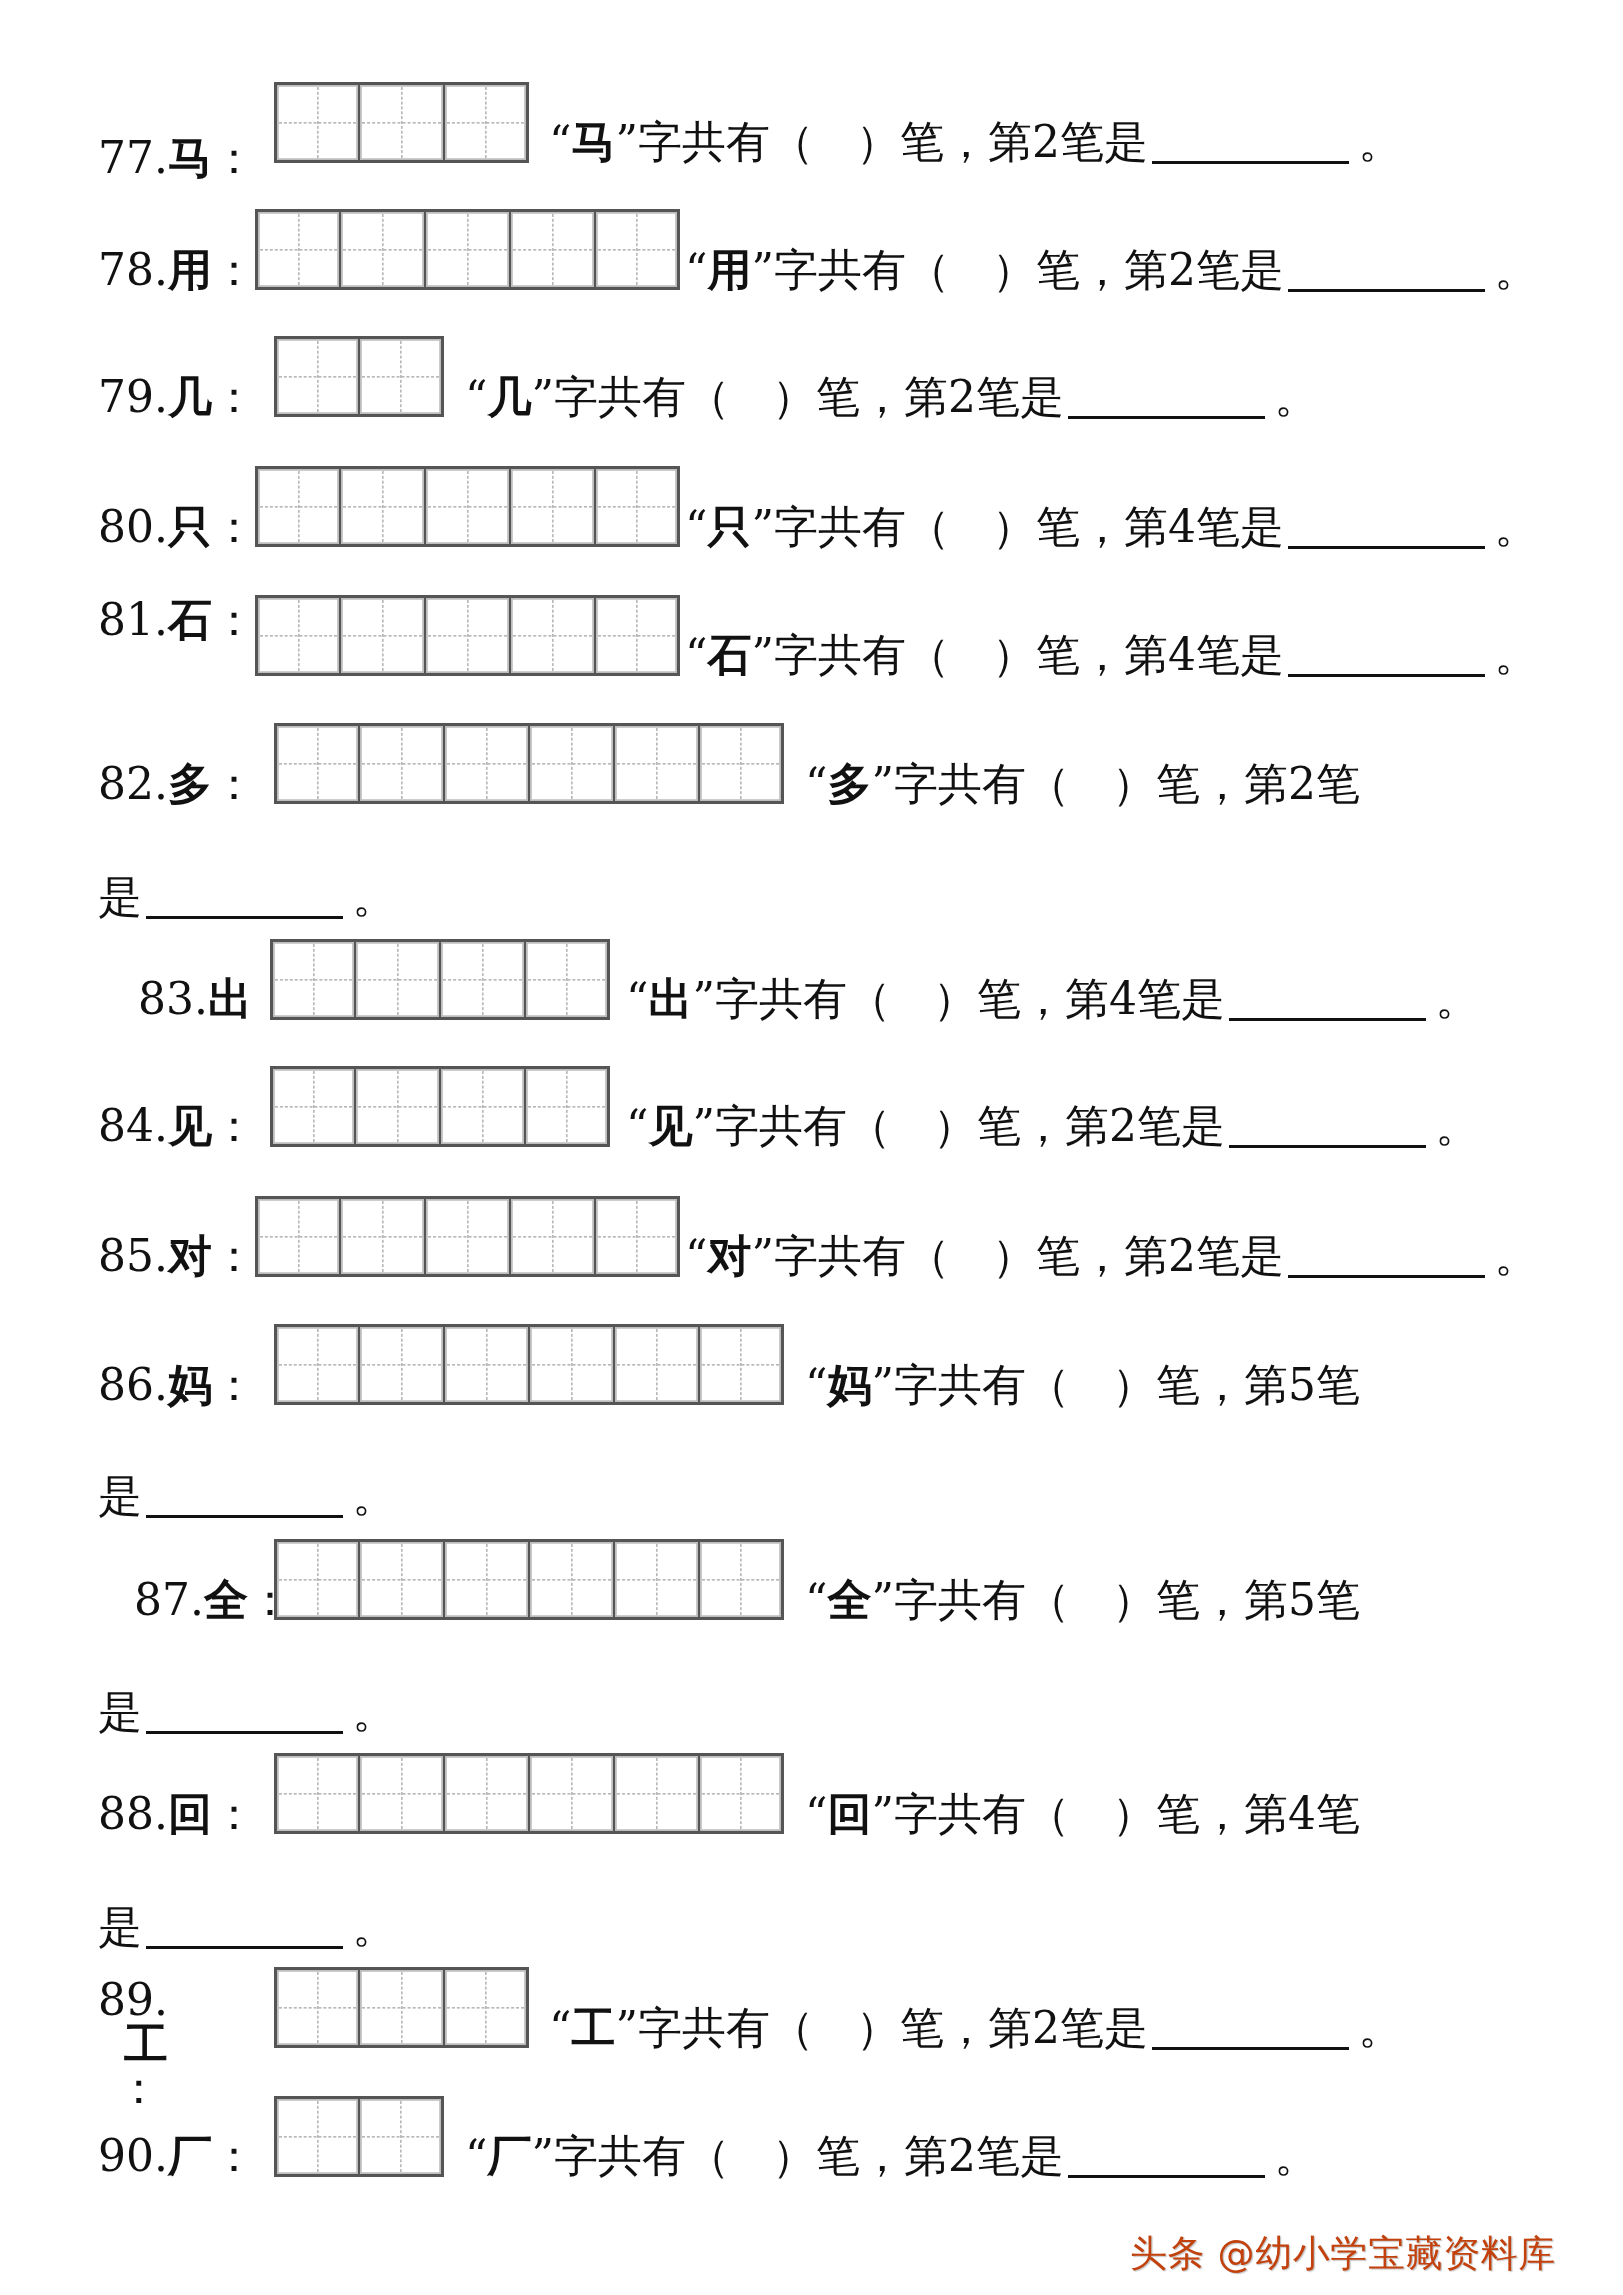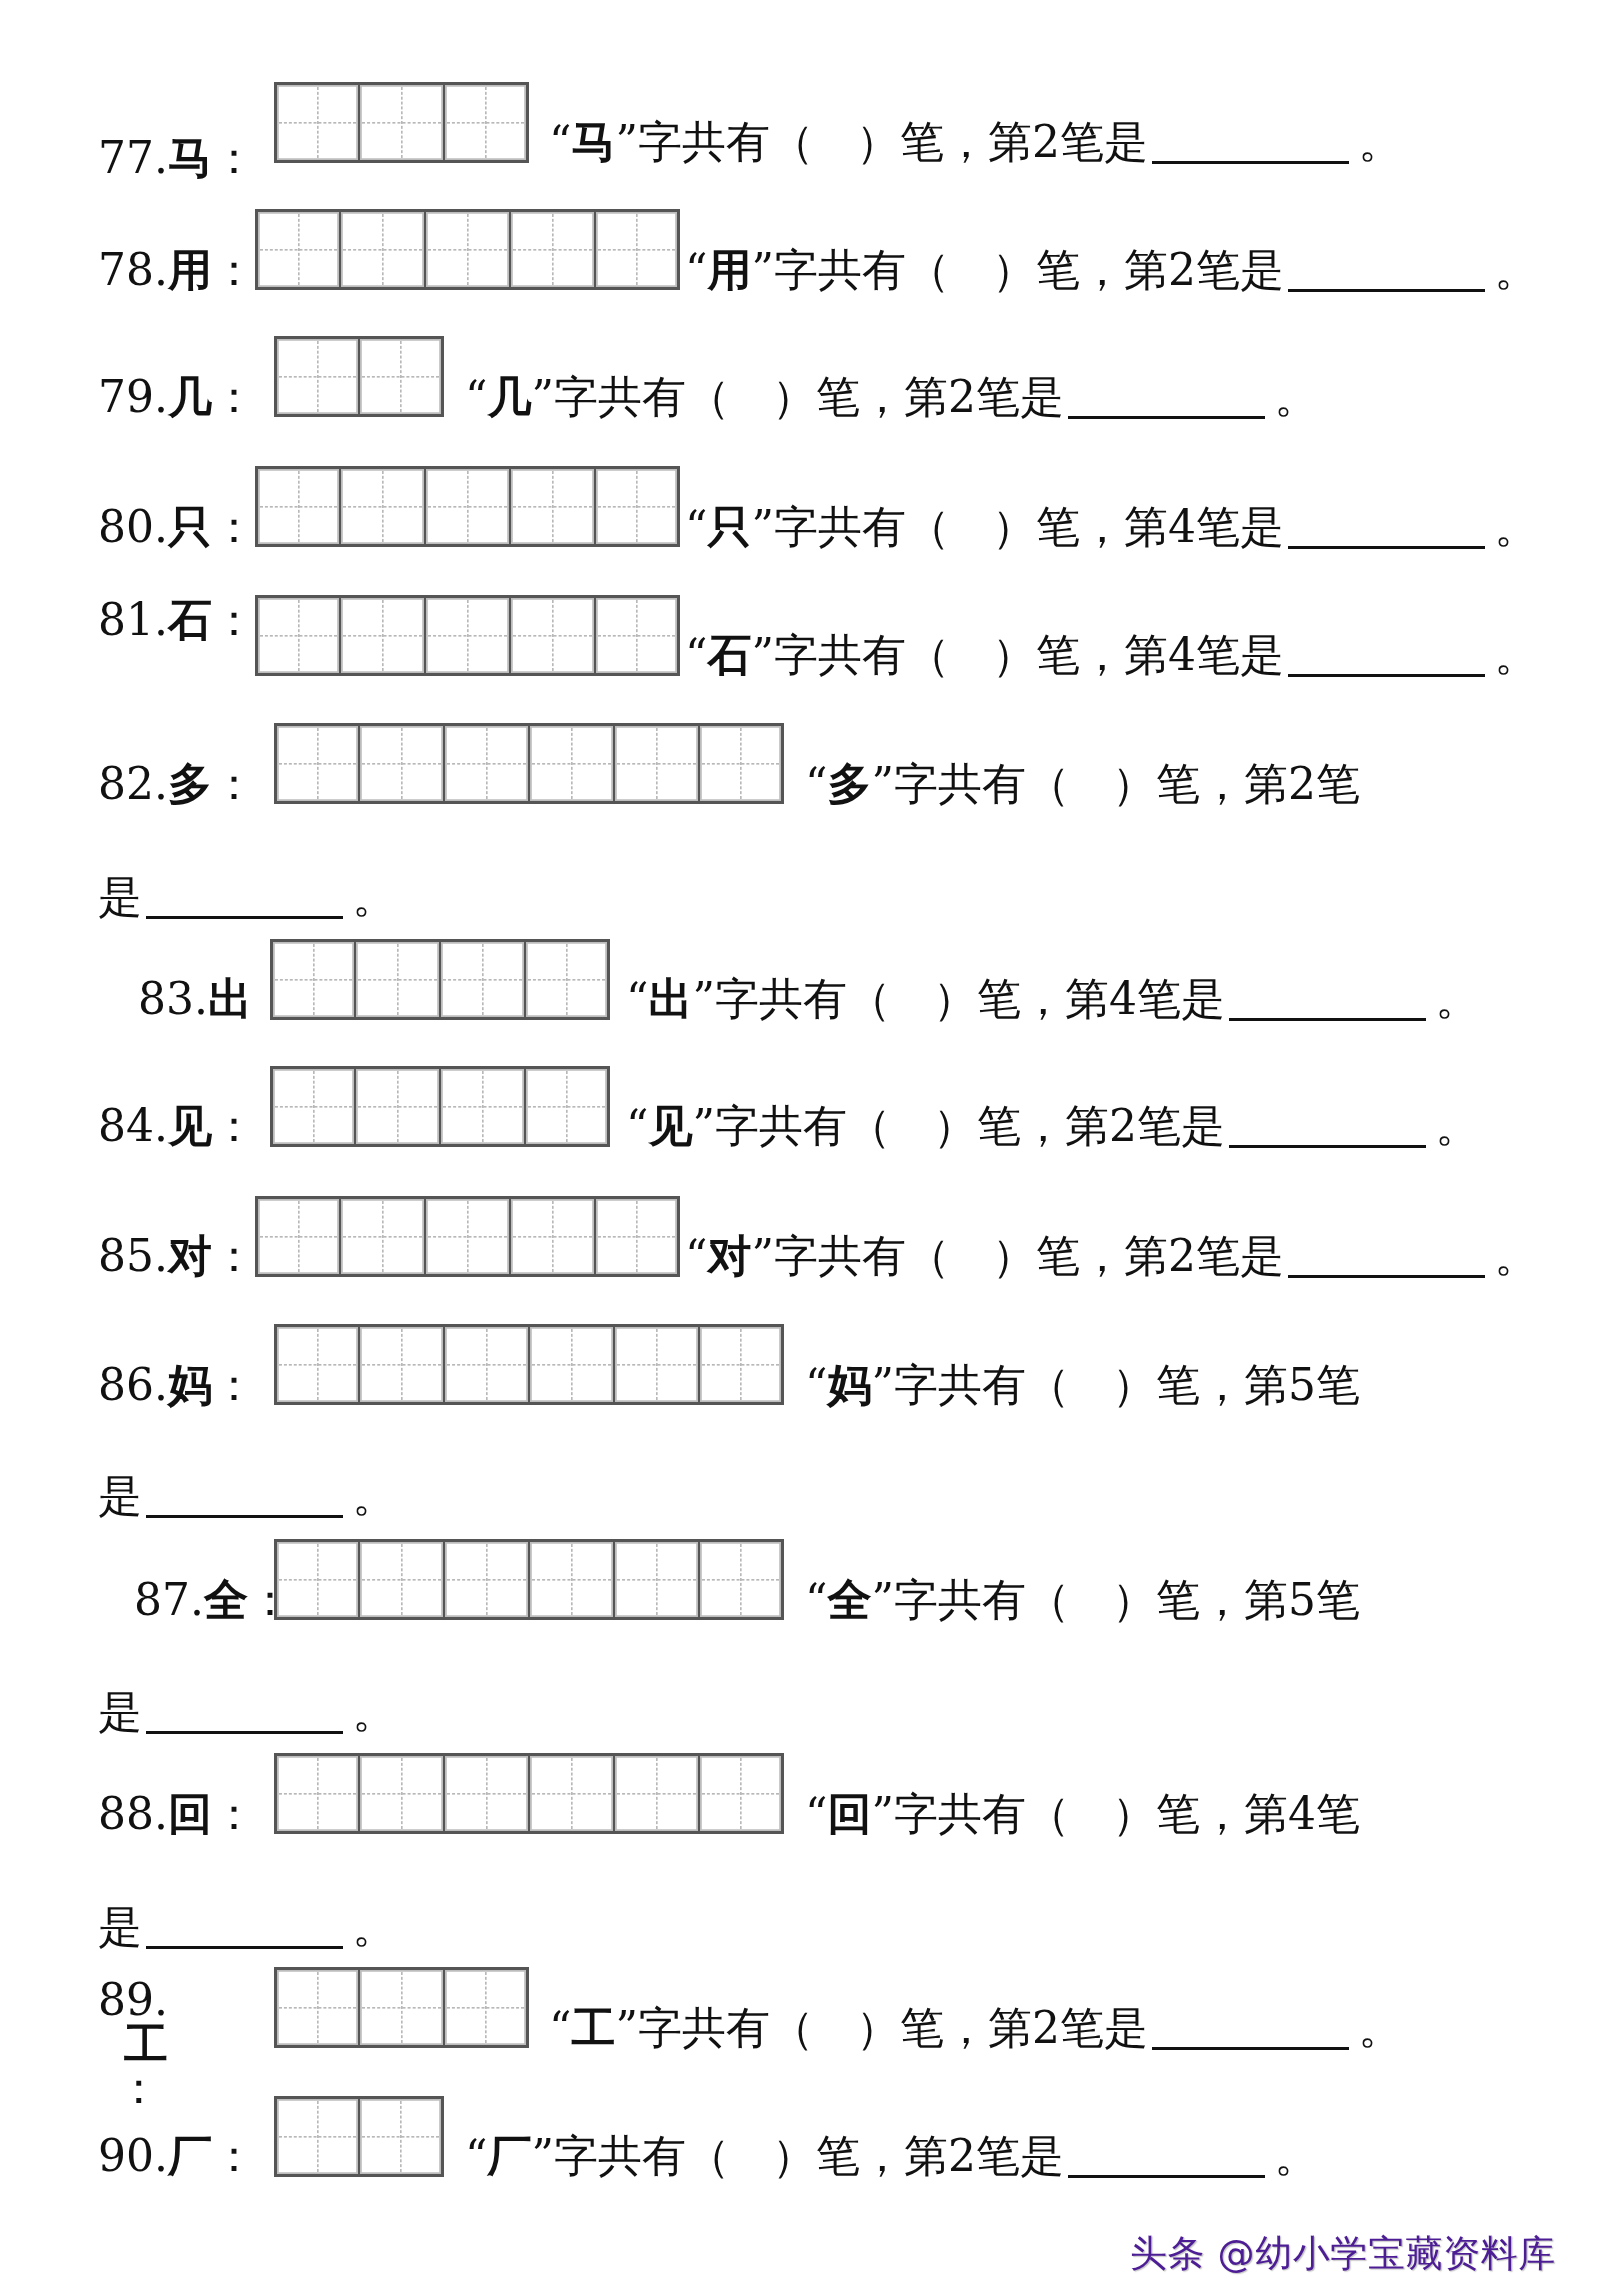--- a/index.html
+++ b/index.html
@@ -107,21 +107,21 @@
     .paren-space {
       display: inline-block;
       width: 42px;
     }
     .watermark {
       position: absolute;
       left: 1130px;
       top: 2229px;
       font-family: "DejaVu Sans", "Liberation Sans", sans-serif;
       font-size: 37px;
-      color: #4c1d95;
+      color: #c2410c;
       text-shadow: 1.2px 1.2px 1.2px rgba(0,0,0,0.25), -0.6px -0.6px 0 #ffffff;
       letter-spacing: 0.6px;
       white-space: nowrap;
     }
   </style>
 </head>
 <body>
 
 <div id="worksheet">
     <div class="row" style="top: 0px;">

